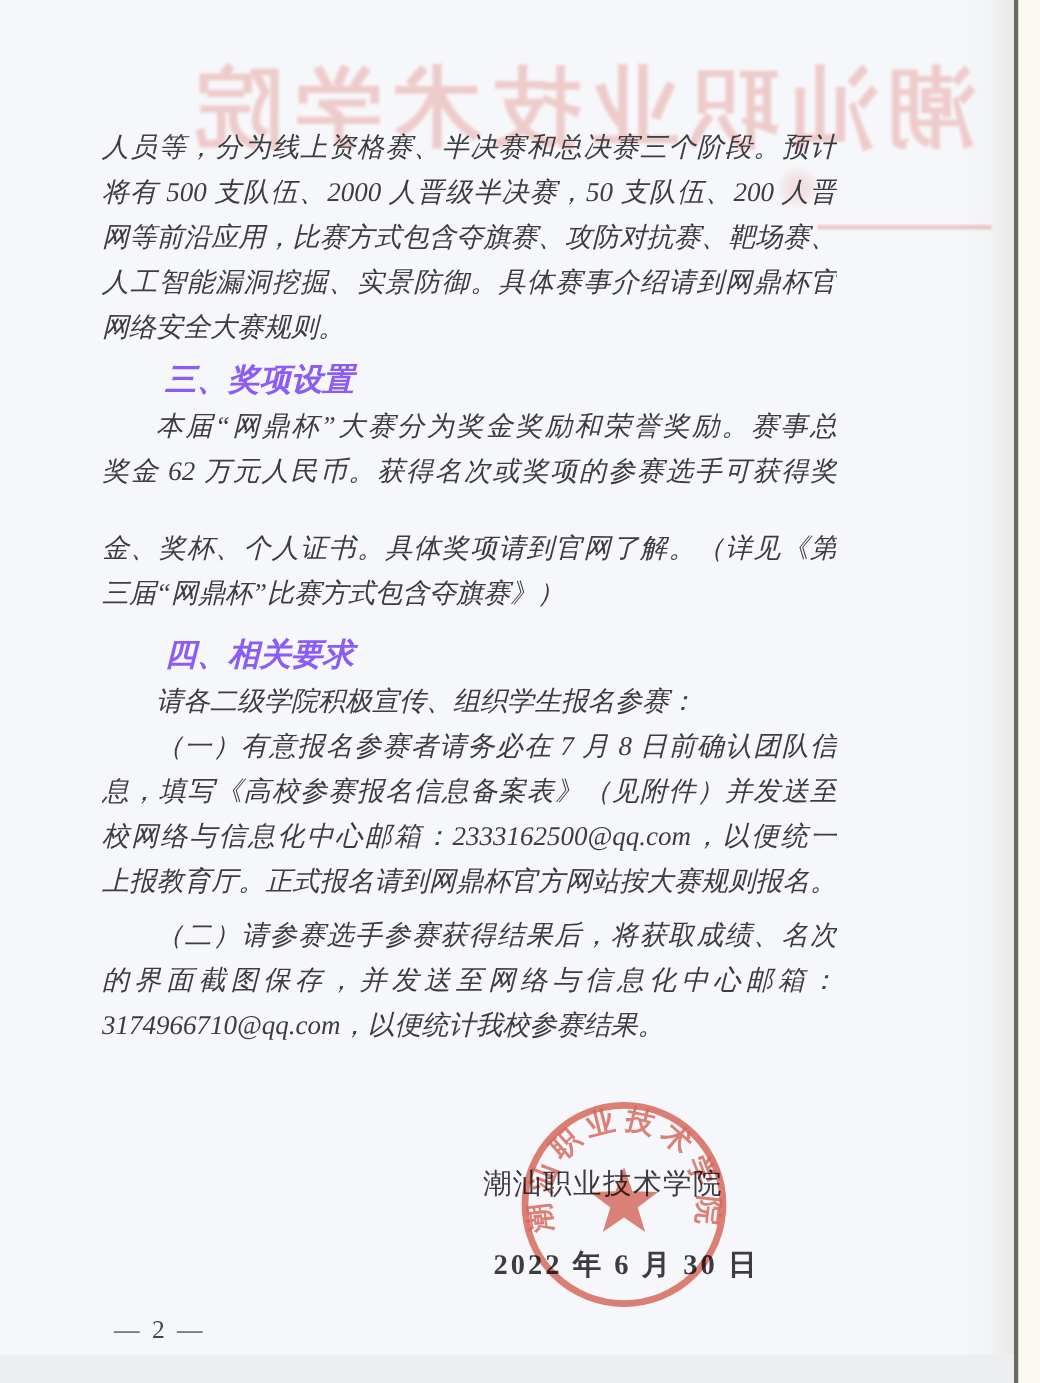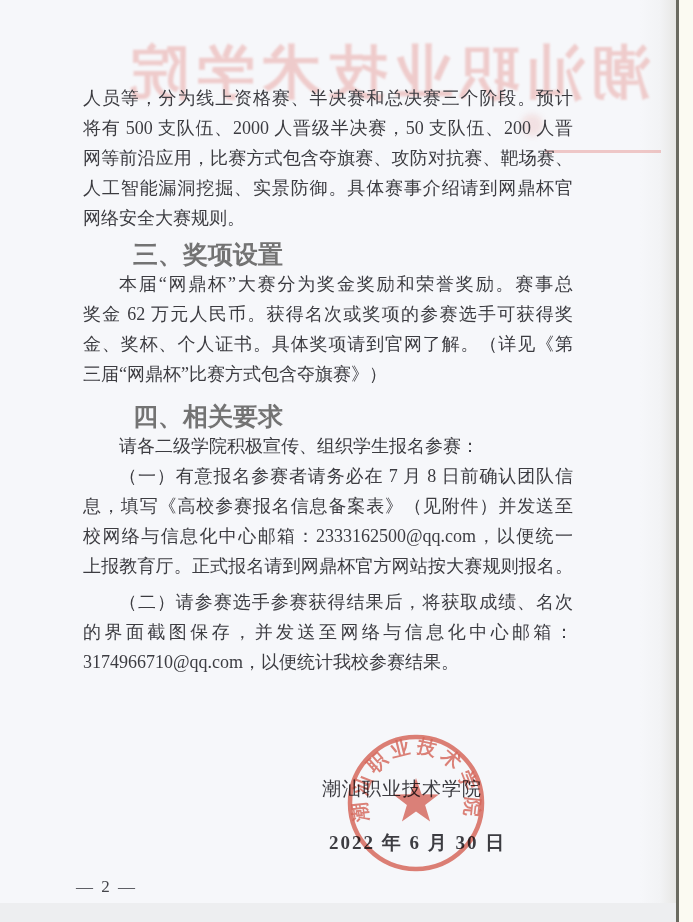--- a/index.html
+++ b/index.html
@@ -38,32 +38,32 @@
   .bleed-line{
     position:absolute;left:545px;top:150px;width:116px;height:3px;
     background:rgba(226,122,115,.38);filter:blur(.6px);z-index:2;
   }
   .bleed-smudge{
     position:absolute;left:521px;top:114px;width:22px;height:22px;
     background:rgba(228,130,124,.18);filter:blur(3px);border-radius:50%;z-index:2;
   }
   
   .doc{
-    position:absolute;left:83px;top:83px;width:490px;z-index:3;
-    color:#3c3c41;font-size:18px;
+    position:absolute;left:68px;top:83px;width:490px;z-index:3;
+    color:#3c3c41;font-size:18px;font-style:italic;
   }
   .doc .line{height:30px;line-height:30px;white-space:nowrap;}
   .doc .line.justify{
     white-space:normal;text-align:justify;text-align-last:justify;
     overflow:hidden;
   }
   .doc .line.indent{text-indent:2em;}
   .doc .line.heading{
     font-family:"Liberation Sans","DejaVu Sans",sans-serif;
-    font-weight:700;font-size:25px;color:#737373;
+    font-weight:700;font-size:21px;color:#8b5cf6;
   }
   .signature{
     position:absolute;left:322px;top:776px;z-index:3;color:#3c3c41;
     font-size:19px;
   }
   .signature .org{letter-spacing:1px;}
   .signature .date{margin-top:28px;margin-left:7px;letter-spacing:2px;font-weight:bold;}
   
   .seal{
     position:absolute;left:344px;top:731px;width:144px;height:144px;
@@ -88,21 +88,21 @@
 
 <div class="doc">
     <div class="line justify">人员等，分为线上资格赛、半决赛和总决赛三个阶段。预计</div>
     <div class="line justify">将有 500 支队伍、2000 人晋级半决赛，50 支队伍、200 人晋</div>
     <div class="line justify">网等前沿应用，比赛方式包含夺旗赛、攻防对抗赛、靶场赛、</div>
     <div class="line justify">人工智能漏洞挖掘、实景防御。具体赛事介绍请到网鼎杯官</div>
     <div class="line">网络安全大赛规则。</div>
     <div class="line heading indent" style="margin-top: 6px;">三、奖项设置</div>
     <div class="line justify indent">本届“网鼎杯”大赛分为奖金奖励和荣誉奖励。赛事总</div>
     <div class="line justify">奖金 62 万元人民币。获得名次或奖项的参赛选手可获得奖</div>
-    <div class="line justify" style="margin-top: 0;">金、奖杯、个人证书。具体奖项请到官网了解。（详见《第</div>
+    <div class="line justify" style="margin-top: 21px;">金、奖杯、个人证书。具体奖项请到官网了解。（详见《第</div>
     <div class="line">三届“网鼎杯”比赛方式包含夺旗赛》）</div>
     <div class="line heading indent" style="margin-top: 12px;">四、相关要求</div>
     <div class="line indent">请各二级学院积极宣传、组织学生报名参赛：</div>
     <div class="line justify indent">（一）有意报名参赛者请务必在 7 月 8 日前确认团队信</div>
     <div class="line justify">息，填写《高校参赛报名信息备案表》（见附件）并发送至</div>
     <div class="line justify">校网络与信息化中心邮箱：2333162500@qq.com，以便统一</div>
     <div class="line justify">上报教育厅。正式报名请到网鼎杯官方网站按大赛规则报名。</div>
     <div class="line justify indent" style="margin-top: 6px;">（二）请参赛选手参赛获得结果后，将获取成绩、名次</div>
     <div class="line justify">的界面截图保存，并发送至网络与信息化中心邮箱：</div>
     <div class="line">3174966710@qq.com，以便统计我校参赛结果。</div>

